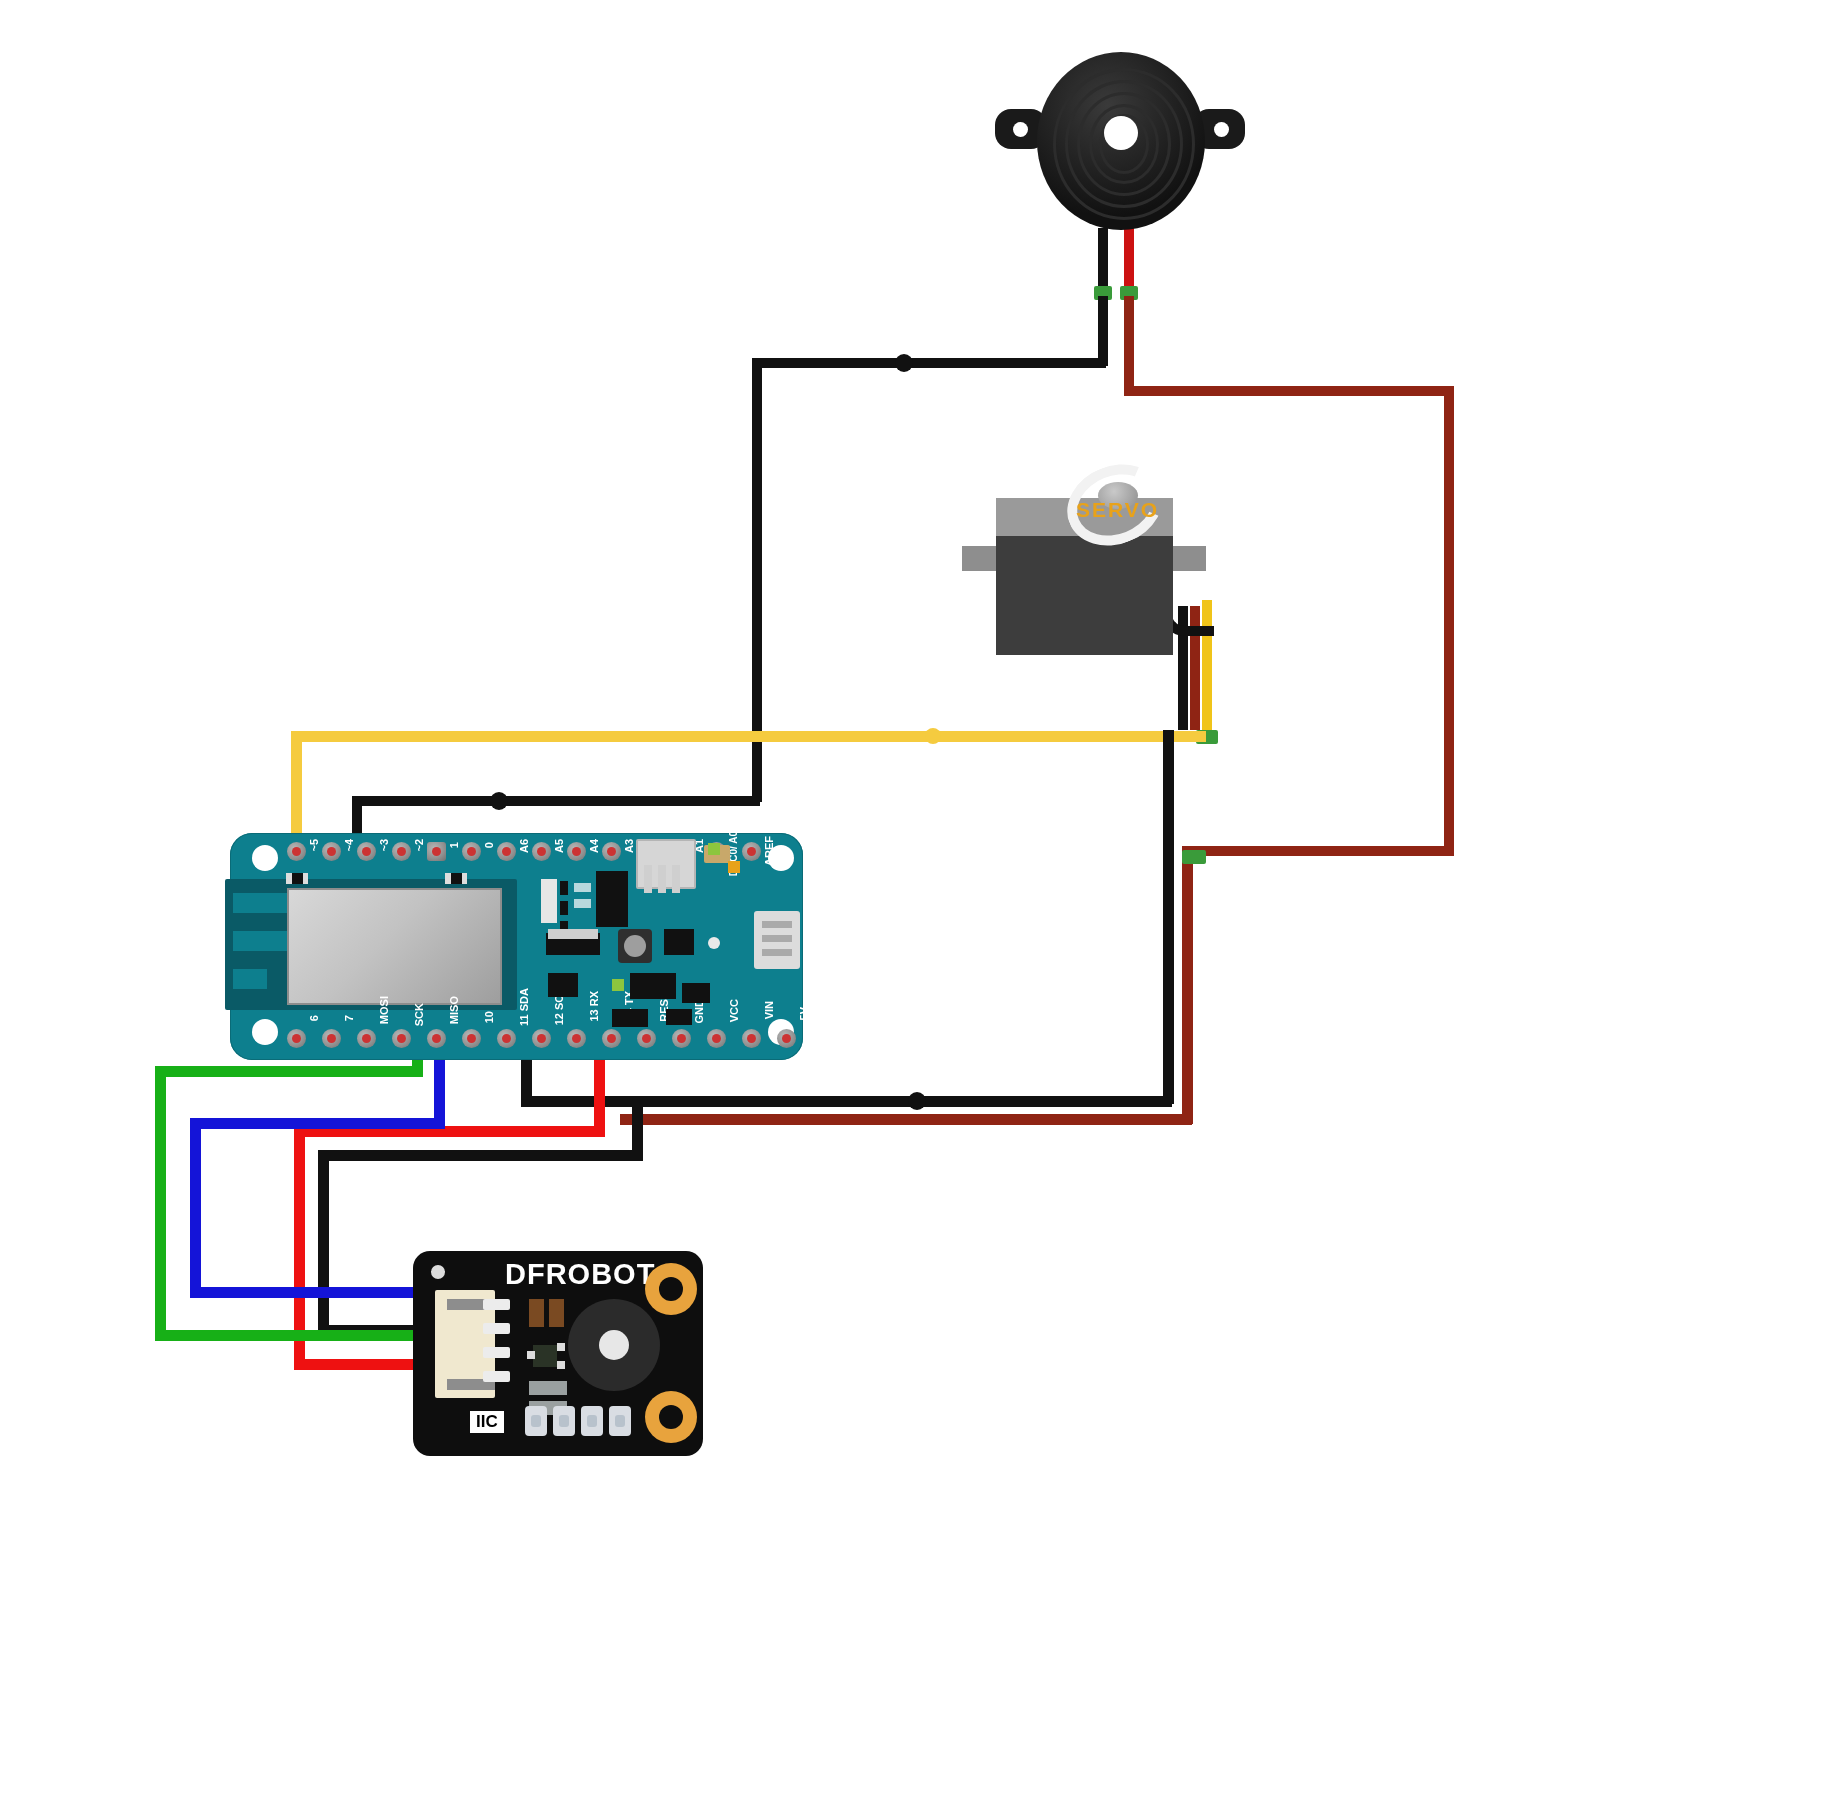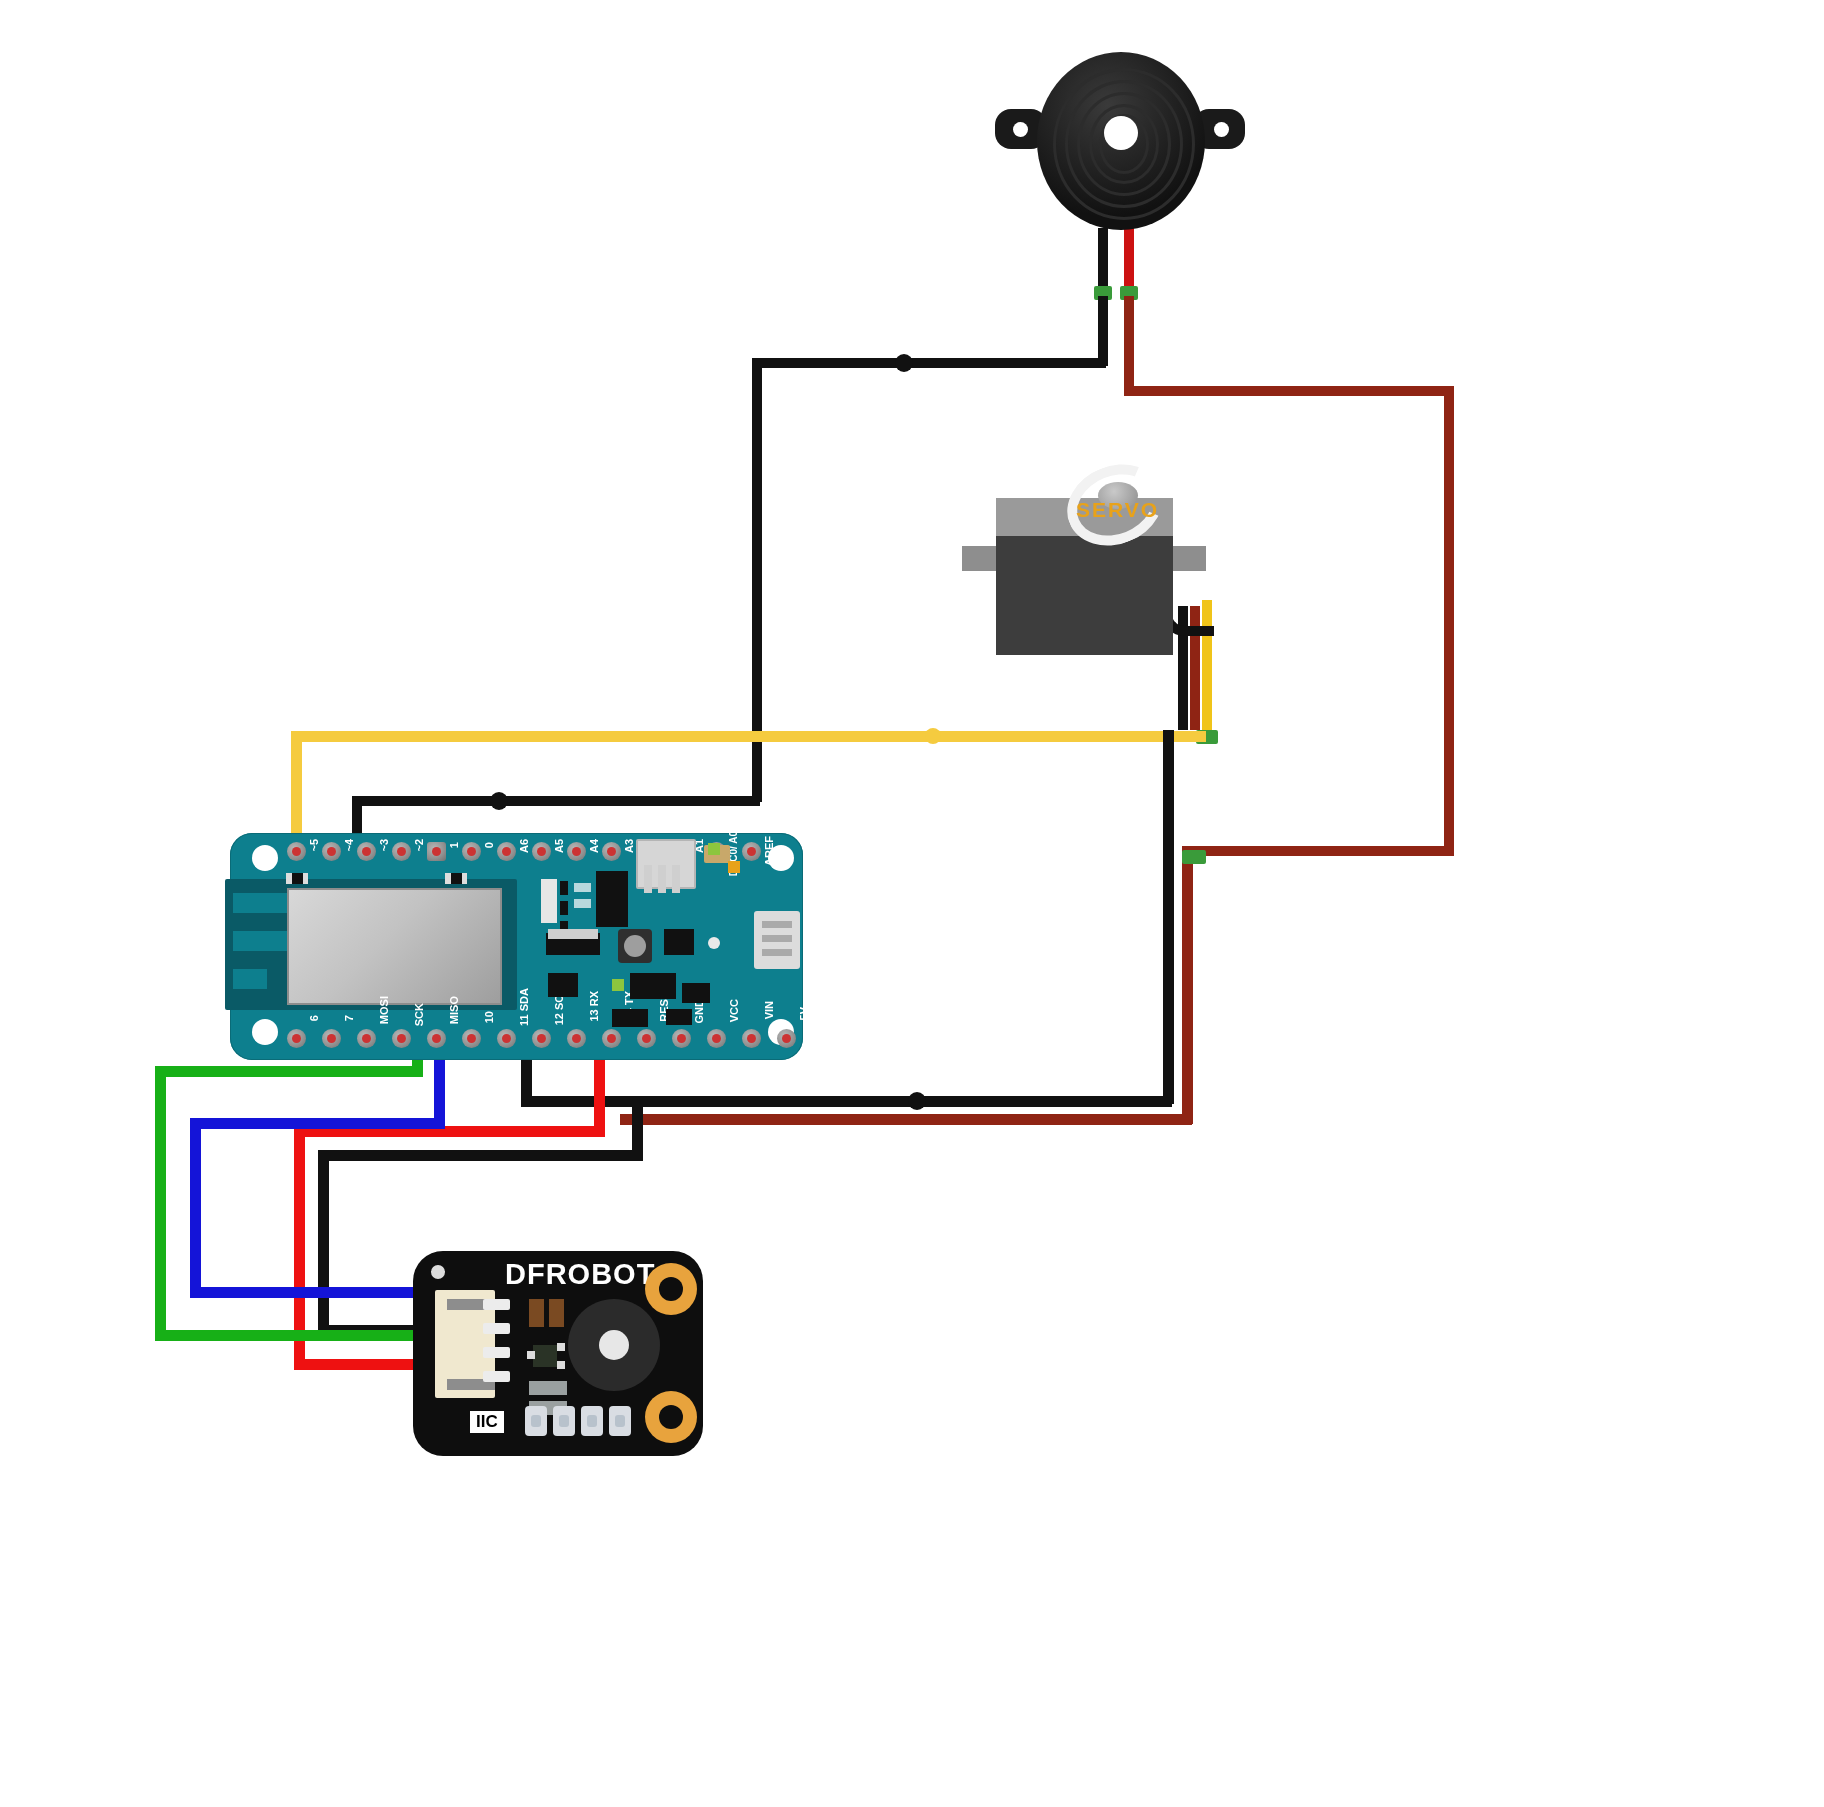--- a/index.html
+++ b/index.html
@@ -42,21 +42,21 @@
   #servo .earL{position:absolute;left:4px;top:86px;width:40px;height:25px;background:#8e8e8e;}
   #servo .earR{position:absolute;left:208px;top:86px;width:40px;height:25px;background:#8e8e8e;}
   #servo .horn{position:absolute;left:108px;top:6px;width:78px;height:58px;border-radius:50%;
       border:10px solid #f2f2f2;border-right-color:transparent;transform:rotate(-22deg);}
   #servo .hub{position:absolute;left:140px;top:22px;width:40px;height:27px;border-radius:50%;
       background:radial-gradient(circle at 40% 35%,#c9c9c9,#8f8f8f);}
   #servo .brand{position:absolute;left:118px;top:38px;color:#e8a21a;font-size:21px;font-weight:bold;letter-spacing:2px;}
 
   
   #dfr{position:absolute;left:413px;top:1251px;width:290px;height:205px;
-       background:#0e0e0e;border-radius:30px;}
+       background:#0e0e0e;border-radius:17px;}
   #dfr .title{position:absolute;left:92px;top:7px;color:#fff;font-size:29px;font-weight:bold;letter-spacing:1px;}
   #dfr .conn{position:absolute;left:22px;top:39px;width:60px;height:108px;background:#f0e8cf;border-radius:2px;}
   #dfr .connbar{position:absolute;background:#8d8d8d;}
   #dfr .connpin{position:absolute;left:70px;width:27px;height:11px;background:#ececec;border-radius:2px;}
   #dfr .mount{position:absolute;width:52px;height:52px;border-radius:50%;background:#e8a33d;}
   #dfr .mount b{position:absolute;left:14px;top:14px;width:24px;height:24px;border-radius:50%;background:#0e0e0e;display:block;}
   #dfr .sensor{position:absolute;left:155px;top:48px;width:92px;height:92px;border-radius:50%;background:#2b2b2b;}
   #dfr .sensor b{position:absolute;left:31px;top:31px;width:30px;height:30px;border-radius:50%;background:#e7e7e7;display:block;}
   #dfr .iic{position:absolute;left:57px;top:160px;background:#fff;color:#000;font-size:17px;font-weight:bold;padding:1px 6px;}
   #dfr .pad{position:absolute;top:155px;width:22px;height:30px;border-radius:4px;background:#d9dde3;}

